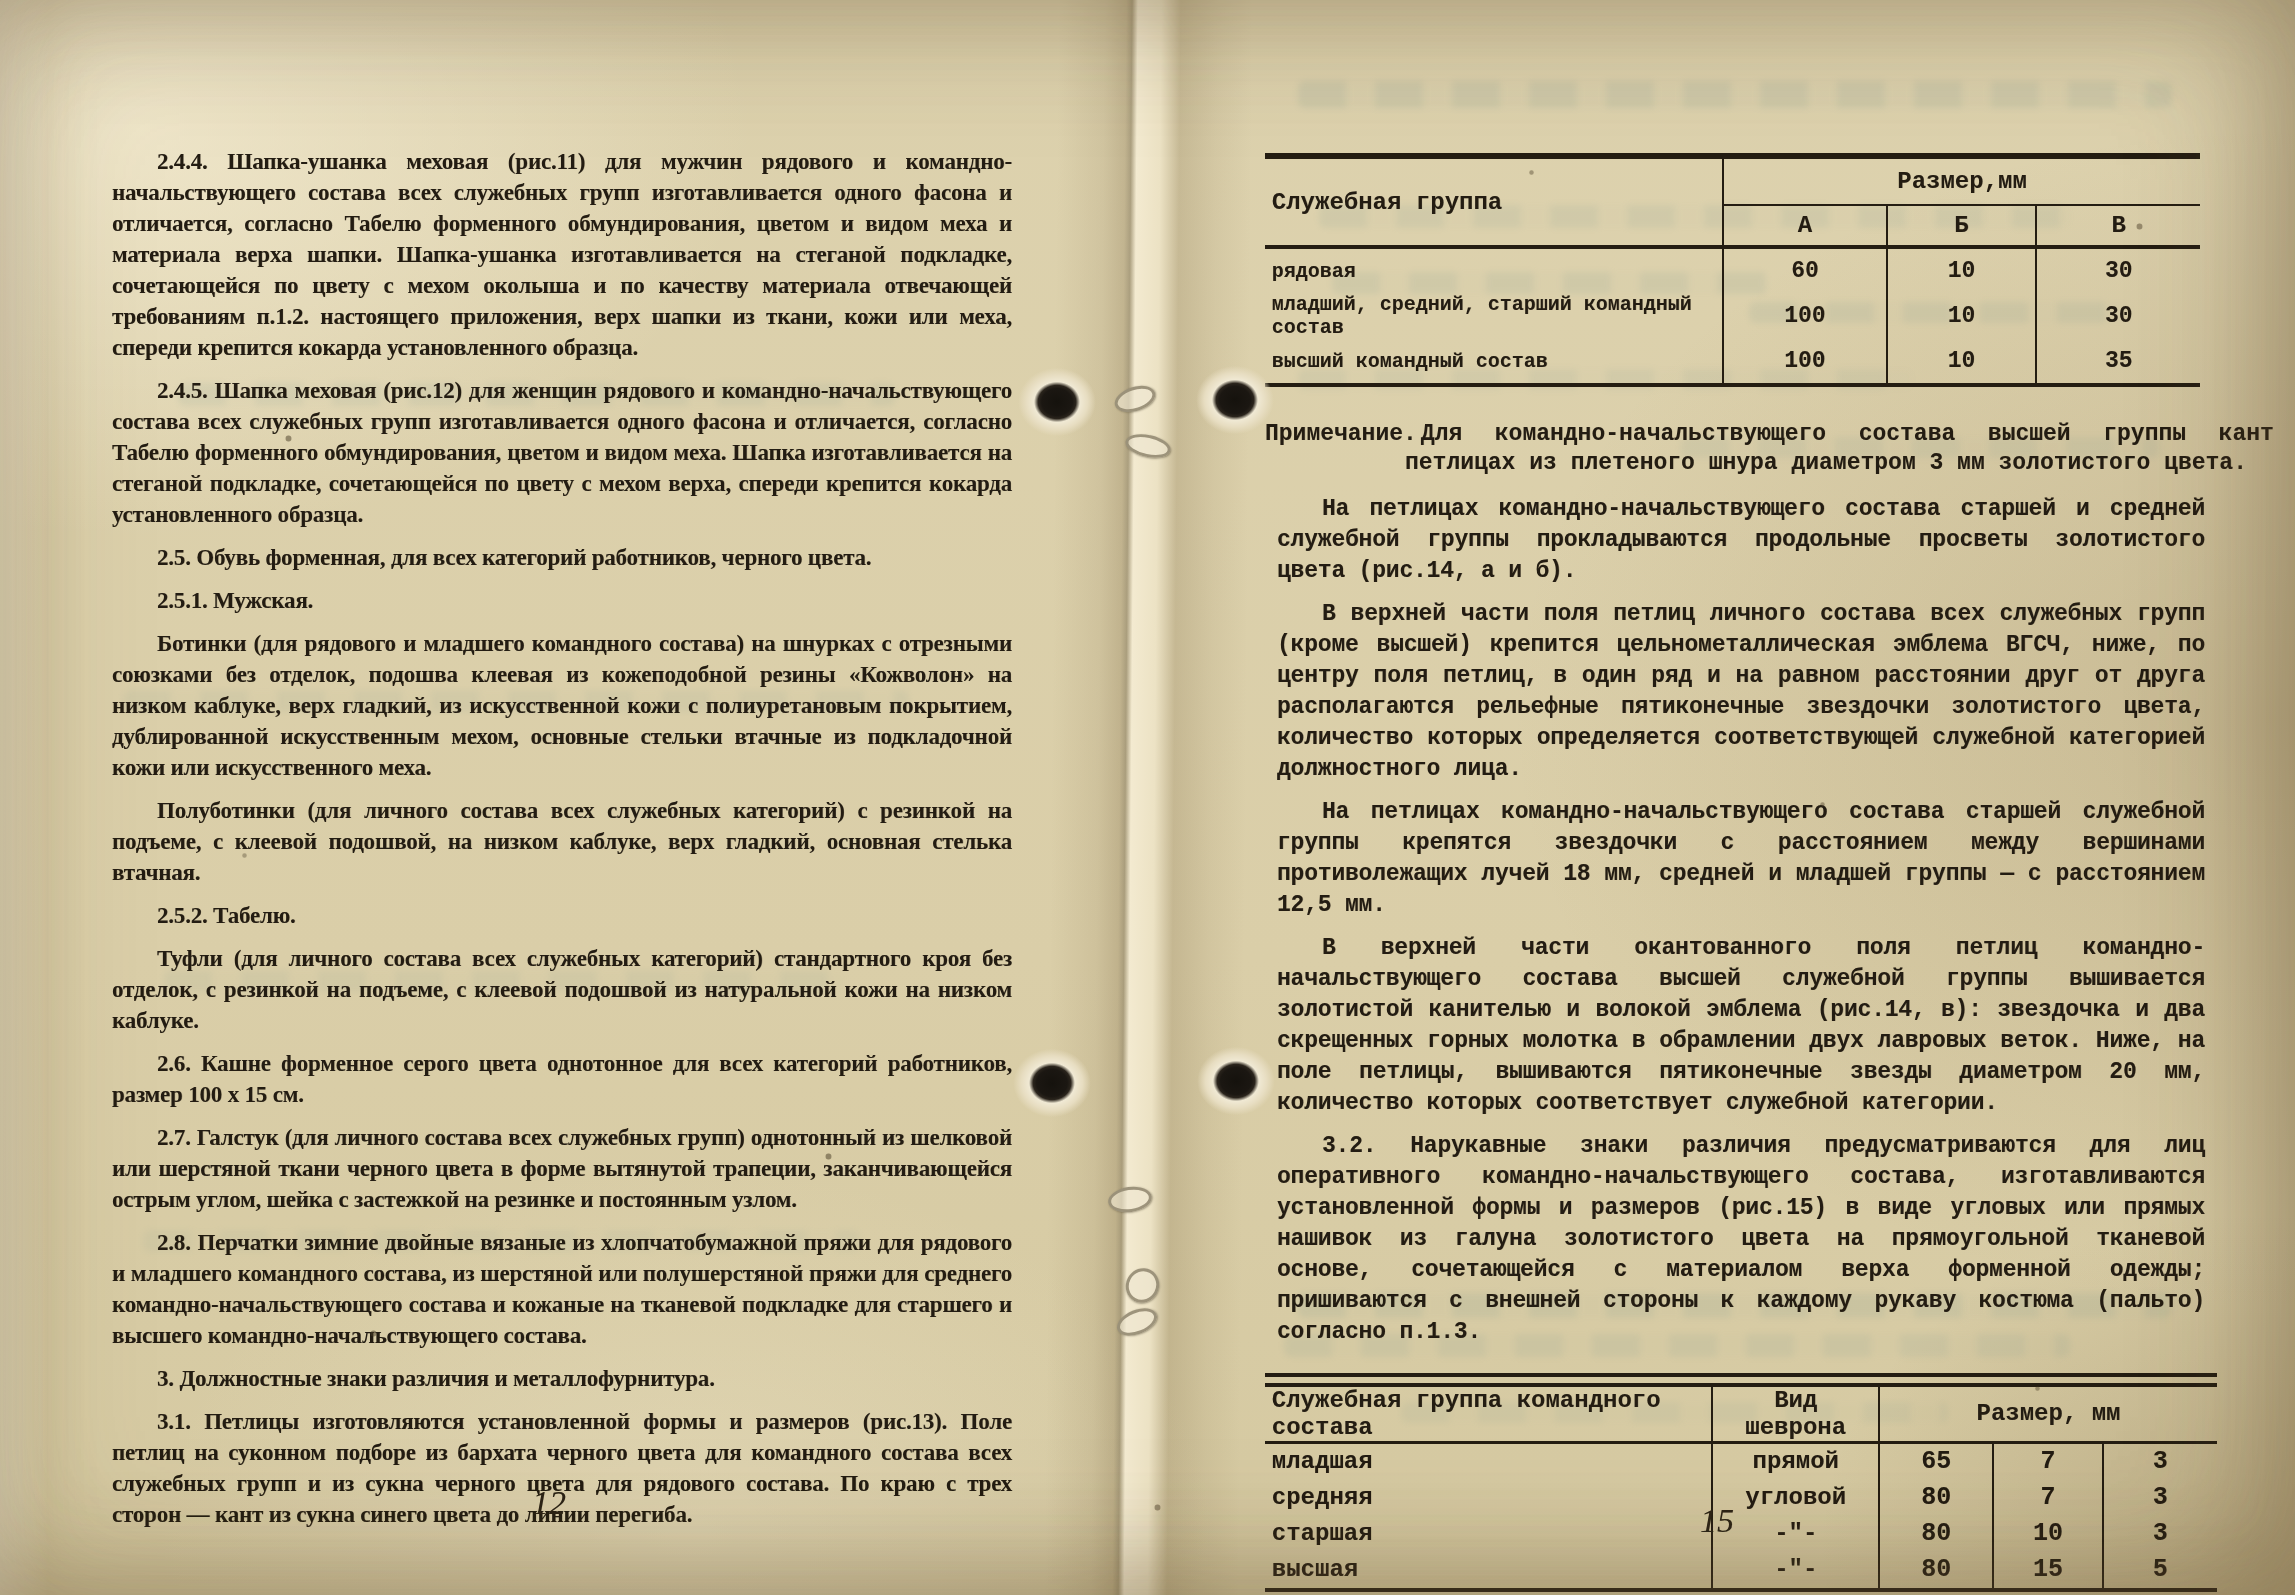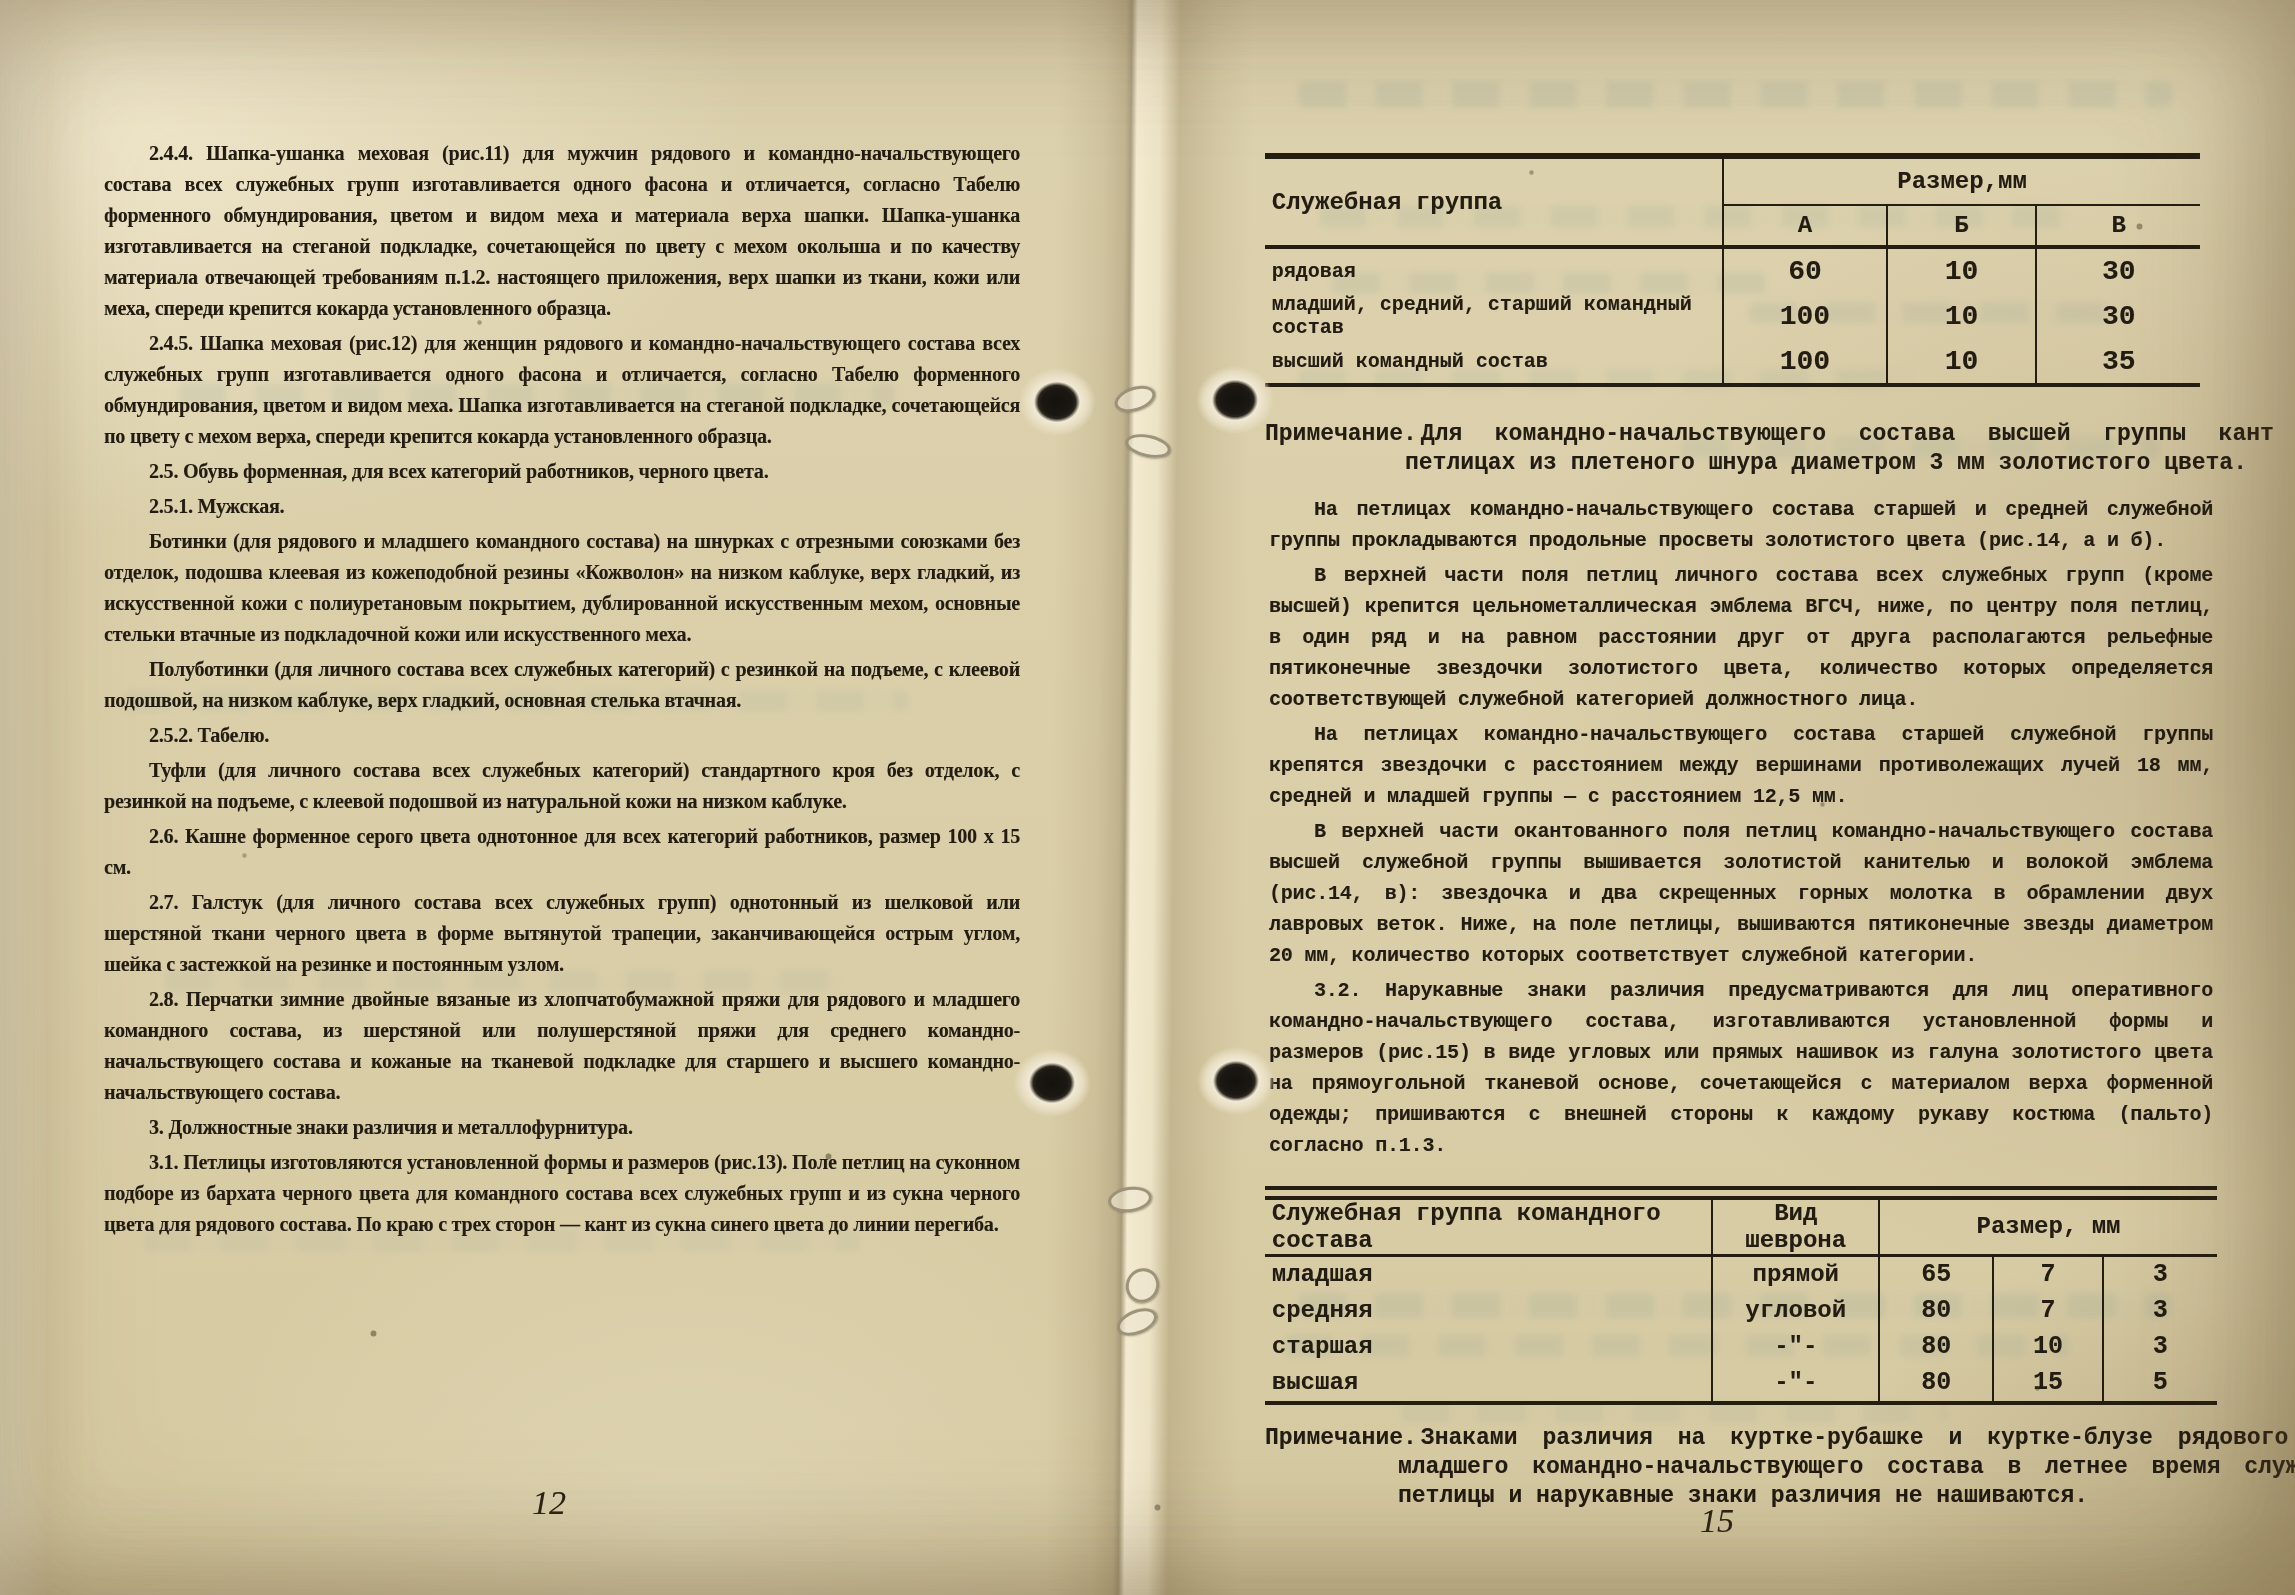--- a/index.html
+++ b/index.html
@@ -14,22 +14,22 @@
       radial-gradient(888px 615px  at 30% 96%, rgba(236,227,200,0.40), rgba(236,227,200,0) 60%),
       radial-gradient(1230px 956px at 99% 45%, rgba(124,100,56,0.20),  rgba(124,100,56,0) 62%),
       radial-gradient(615px 478px   at 98% 97%, rgba(110,88,48,0.25),   rgba(110,88,48,0) 70%),
       linear-gradient(180deg,#ddd2ae 0%,#dacea8 60%,#d5c9a1 100%);
   }
   
   .textcol { position:absolute; }
   .col-left  { left:100px;  top:134px; width:924px; }
   .col-right { left:1265px; top:0;     width:952px;font-family:Liberation Mono, monospace; }
   .para {
-    margin:4px; text-indent:45px; text-align:justify;
-    font-size:20px; line-height:31px; font-weight:bold;
+    margin:12px; text-indent:45px; text-align:justify;
+    font-size:23px; line-height:31px; font-weight:bold;
     letter-spacing:-0.2px;
     text-shadow:0.4px 0.4px 0 rgba(35,28,18,0.30);
   }
   .note {
     margin:0; width:929px;
     font-size:23px; line-height:29px; font-weight:bold;
     padding-left:140px; text-indent:-140px; text-align:justify;
     text-shadow:0.3px 0.3px 0 rgba(35,28,18,0.28);
   }
   .note .note-label { margin-right:4px; }
@@ -50,21 +50,21 @@
         border-top:6.1px solid #241d12; border-bottom:4.1px solid #241d12; }
   .t1 col.c1 { width:49%; }  .t1 col.c2 { width:17.5%; }
   .t1 col.c3 { width:16%; }  .t1 col.c4 { width:17.5%; }
   .t1 th { font-size:24px; }
   .t1 .group-h { text-align:left; border-bottom:4.1px solid #241d12; }
   .t1 .size-h  { height:45px; text-align:center; border-left:2.7px solid #241d12;
                  border-bottom:2.7px solid #241d12; }
   .t1 tr.subh th { height:39px; text-align:center; border-left:2.7px solid #241d12;
                    border-bottom:4.1px solid #241d12; }
   .t1 td { height:44px; font-size:20px; }
-  .t1 td.num { text-align:center; font-size:28px; border-left:2.7px solid #241d12; }
+  .t1 td.num { text-align:center; font-size:23px; border-left:2.7px solid #241d12; }
   .t1 td.grp { text-align:left; }
   .t2wrap { margin-top:24.6px; width:952px; }
   .rule-thick { height:4.1px; background:#241d12; margin-bottom:5.5px; }
   .t2 { width:952px; border-top:4.1px solid #241d12; border-bottom:4.8px solid #241d12; }
   .t2 col.c1 { width:47%; } .t2 col.c2 { width:17.5%; }
   .t2 col.c3 { width:12%; } .t2 col.c4 { width:11.5%; } .t2 col.c5 { width:12%; }
   .t2 th { height:40px; font-size:24px; border-bottom:3.4px solid #241d12; }
   .t2 th.group-h { text-align:left; }
   .t2 th.bl { border-left:2.7px solid #241d12; }
   .t2 td { height:36px; font-size:24px; }

